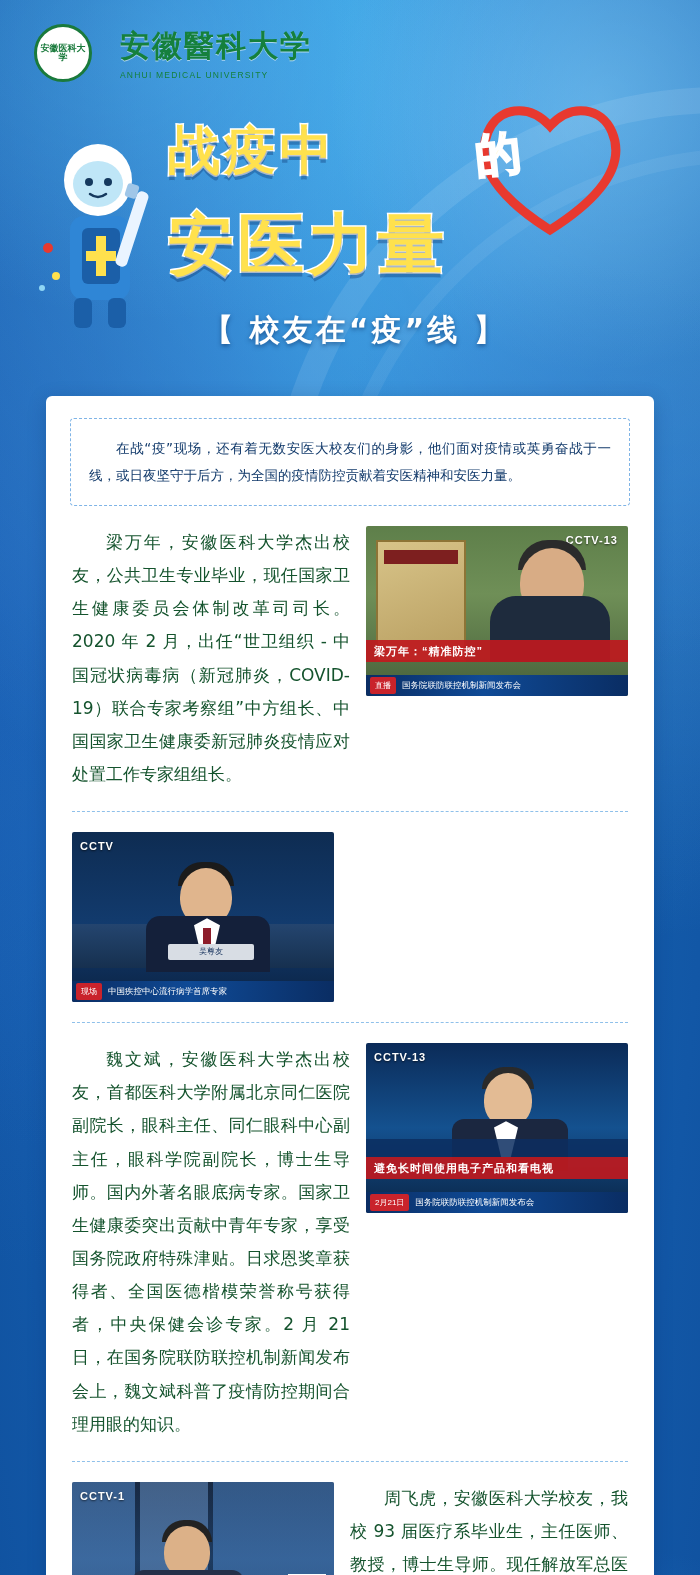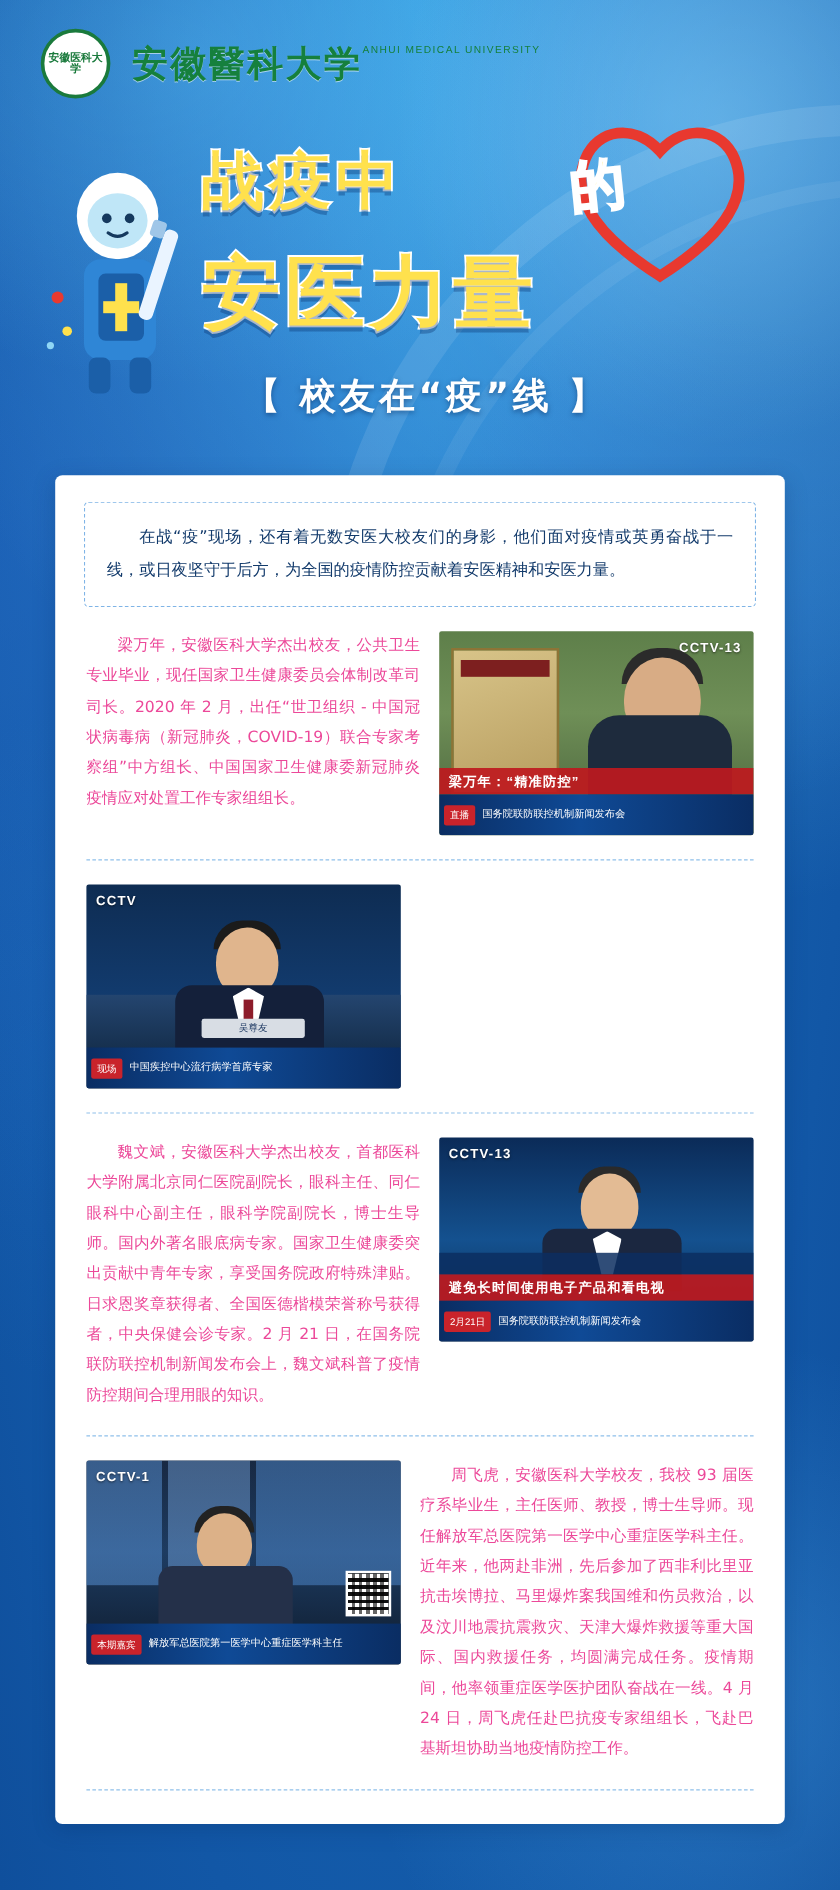--- a/index.html
+++ b/index.html
@@ -23,42 +23,42 @@
   .s1{width:720px;height:520px;left:-120px;top:-160px;background:radial-gradient(ellipse at 40% 40%, rgba(90,190,245,0.38), rgba(90,190,245,0) 62%);}
   .s2{width:640px;height:640px;right:-220px;top:-220px;background:radial-gradient(ellipse at 50% 50%, rgba(150,220,255,0.35), rgba(150,220,255,0) 60%);}
   .s3{width:560px;height:460px;right:-150px;top:240px;background:radial-gradient(ellipse at 50% 50%, rgba(50,130,210,0.5), rgba(50,130,210,0) 64%);}
   .s4{width:900px;height:700px;left:-250px;top:520px;background:radial-gradient(ellipse at 50% 50%, rgba(30,105,190,0.45), rgba(30,105,190,0) 62%);}
   .s5{width:700px;height:700px;right:-260px;bottom:-200px;background:radial-gradient(ellipse at 50% 50%, rgba(70,160,230,0.4), rgba(70,160,230,0) 62%);}
   .arcs{position:absolute;right:-60px;top:60px;width:520px;height:520px;pointer-events:none;opacity:.55;}
 
   
   .logo-row{
     position:relative;
-    display:flex;align-items:center;gap:18px;
+    display:flex;align-items:center;gap:28px;
     padding:24px 0 0 34px;
     z-index:5;
   }
   .logo-badge{
     width:52px;height:52px;border-radius:50%;
     background:#fff;border:3px solid #1a7a3c;
     display:flex;align-items:center;justify-content:center;
     flex:0 0 auto;
   }
   .logo-badge .inner{
     font-size:9px;color:#1a7a3c;font-weight:bold;text-align:center;line-height:1.05;
   }
   .logo-cn{
     color:#15803d;font-size:30px;font-weight:bold;letter-spacing:2px;
     text-shadow:0 1px 0 rgba(255,255,255,.55);
     font-family:"DejaVu Sans","Liberation Sans",sans-serif;
   }
   .logo-en{
     color:#15803d;font-size:8.5px;letter-spacing:1.2px;margin-top:3px;
   }
-  .logo-text{display:flex;flex-direction:row;justify-content:space-between;}
+  .logo-text{display:flex;flex-direction:column;justify-content:space-between;}
 
   
   .hero{position:relative;z-index:5;height:300px;}
   .heart{
     position:absolute;right:70px;top:6px;width:160px;height:150px;
   }
   .title-main{
     position:absolute;left:168px;top:34px;
     font-family:"DejaVu Sans","Liberation Sans",sans-serif;
     font-size:52px;font-weight:bold;letter-spacing:4px;
@@ -117,42 +117,42 @@
 
   .entry{
     display:flex;
     gap:16px;
     padding:20px 2px 20px 2px;
     align-items:flex-start;
   }
   .entry.reverse{flex-direction:row-reverse;}
   .entry .txt{
     flex:1 1 auto;
-    color:#ec4899;
-    font-size:13px;
+    color:#14532d;
+    font-size:17px;
     line-height:1.95;
     text-align:justify;
     font-family:"DejaVu Sans","Liberation Sans",sans-serif;
   }
   .entry .txt p{margin:0;text-indent:2em;}
   .divider{
     height:0;border-top:1px dashed #8fc0ea;margin:0 2px;
   }
 
   
   .photo{
     position:relative;
     width:262px;height:170px;flex:0 0 262px;
     border-radius:2px;overflow:hidden;
     background:#2b3d52;
   }
   .ch-logo{position:absolute;left:8px;top:8px;color:#fff;font-weight:bold;font-size:11px;letter-spacing:1px;text-shadow:0 1px 2px rgba(0,0,0,.6);}
   .ch-logo.right{left:auto;right:10px;}
   .lower-third{
-    position:absolute;left:0;right:0;bottom:0;height:34px;
+    position:absolute;left:0;right:0;bottom:0;height:21px;
     background:linear-gradient(90deg,#0a2d63 0%, #0f4a96 45%, #0a2d63 100%);
     display:flex;align-items:center;
   }
   .lower-third .lt-label{
     background:#c9232b;color:#fff;font-size:8px;padding:3px 5px;margin-left:4px;border-radius:2px;white-space:nowrap;
   }
   .lower-third .lt-text{color:#fff;font-size:8.5px;margin-left:6px;white-space:nowrap;overflow:hidden;}
   .banner-red{
     position:absolute;left:0;right:0;bottom:34px;height:22px;
     background:rgba(190,25,30,.92);color:#fff;

